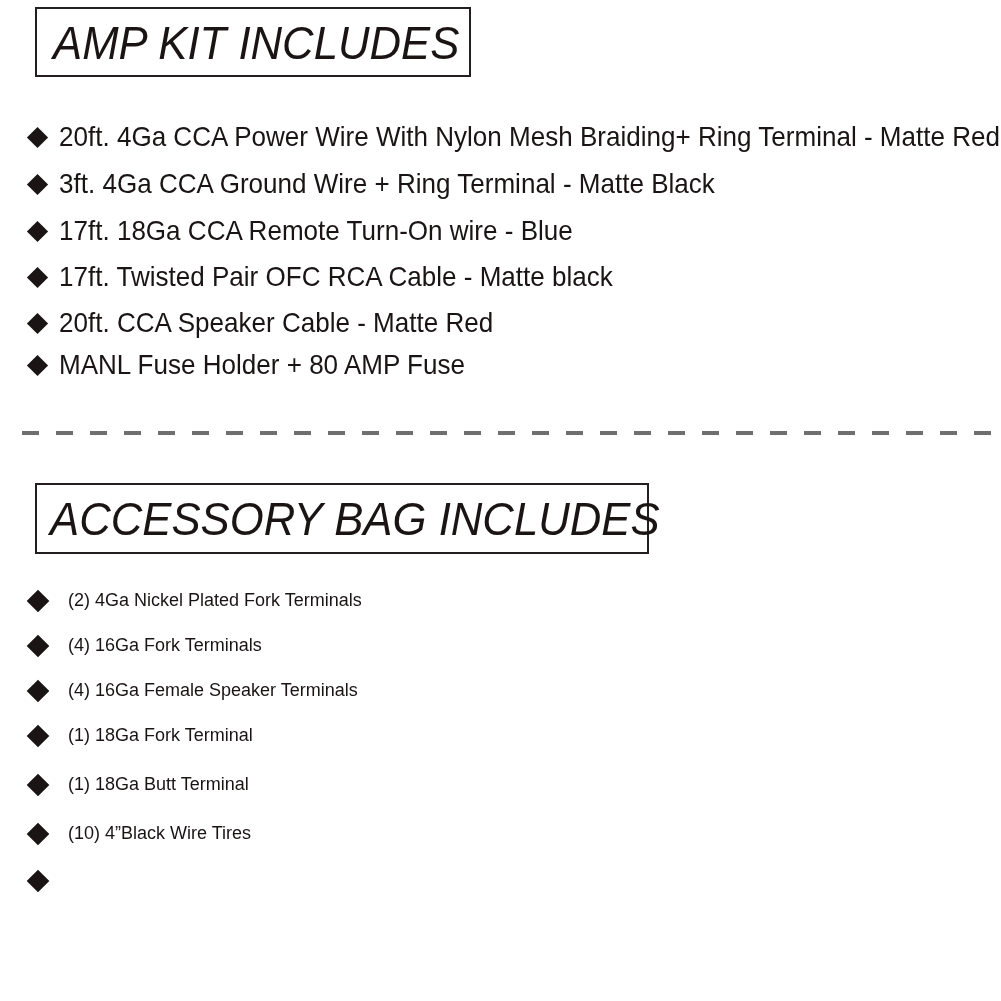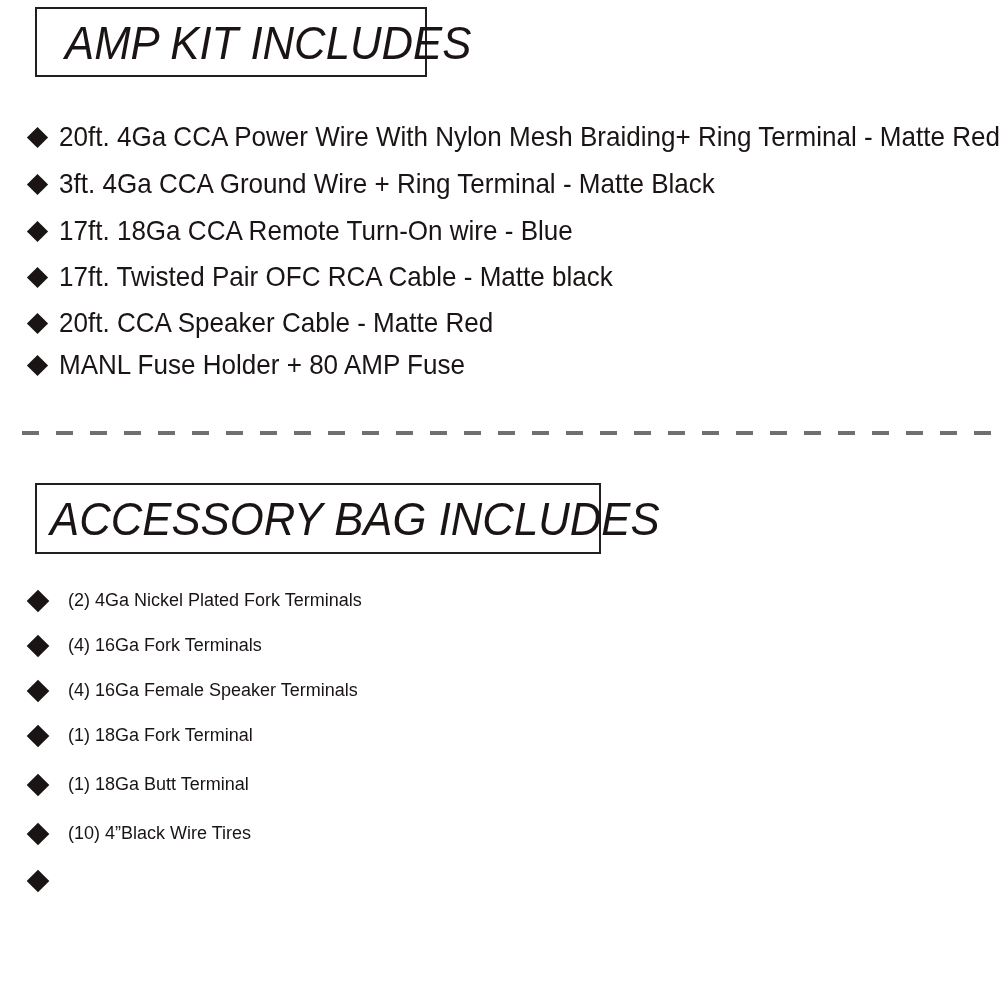--- a/index.html
+++ b/index.html
@@ -1,20 +1,20 @@
 <!DOCTYPE html>
 <html><head>
   <meta charset="utf-8">
   <style>
     html, body { margin: 0; padding: 0; background: #ffffff; }
     body { width: 1001px; height: 1001px; position: relative; overflow: hidden; color: #1a1414; font-family: "Liberation Sans", sans-serif; }
     .title-box { position: absolute; border: 2.5px solid #231f20; box-sizing: border-box; display: flex; align-items: center; }
     .title-box span { font-style: italic; font-size: 47px; letter-spacing: 0px; color: #1a1414; white-space: nowrap; transform: scaleX(0.93); transform-origin: left center; }
-    #title1 { left: 35px; top: 7px; width: 392px; height: 70px; padding-left: 28px; }
-    #title2 { left: 35px; top: 483px; width: 566px; height: 71px; padding-left: 13px; }
+    #title1 { left: 35px; top: 7px; width: 436px; height: 70px; padding-left: 16px; }
+    #title2 { left: 35px; top: 483px; width: 614px; height: 71px; padding-left: 13px; }
     .item { position: absolute; display: flex; align-items: center; white-space: nowrap; font-size: 28px; color: #1a1414; }
     .diamond { display: inline-block; width: 15px; height: 15px; background: #1a1414; transform: rotate(45deg); margin-right: 14px; flex-shrink: 0; }
     .kit .item { left: 30px; }
     .kit .item span.txt { transform: scaleX(0.93); transform-origin: left center; display: inline-block; }
     .bag .item { left: 30px; font-size: 18px; }
     .bag .diamond { width: 16px; height: 16px; margin-right: 22px; }
     .divider { position: absolute; left: 22px; top: 431px; width: 970px; height: 4px;
       background-image: repeating-linear-gradient(to right, #6f6f6f 0 17px, transparent 17px 34px); }
   </style>
 </head>

